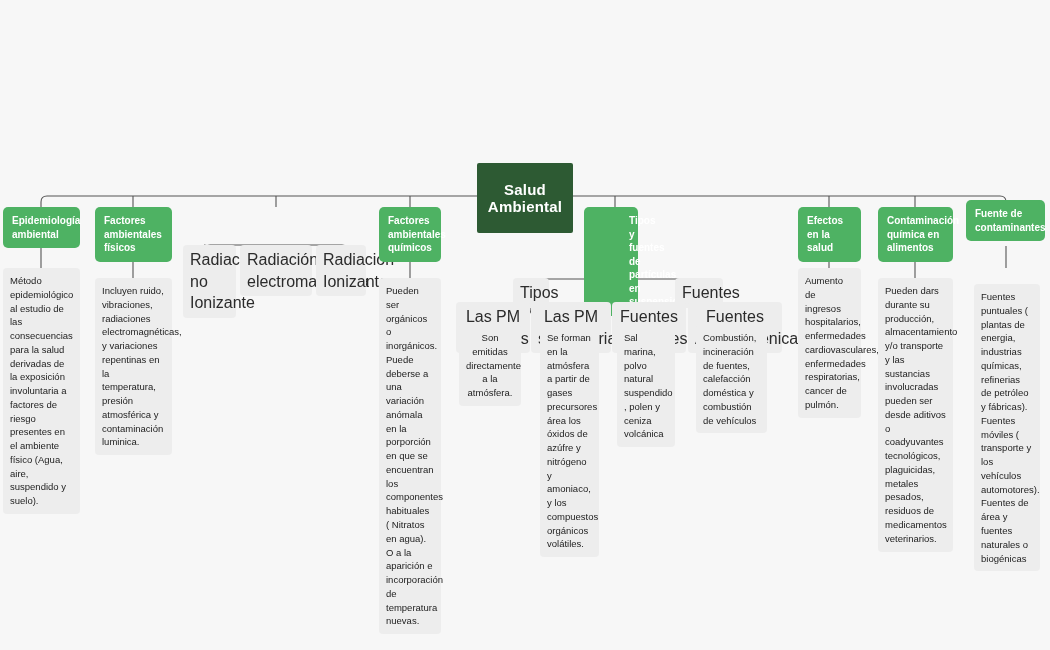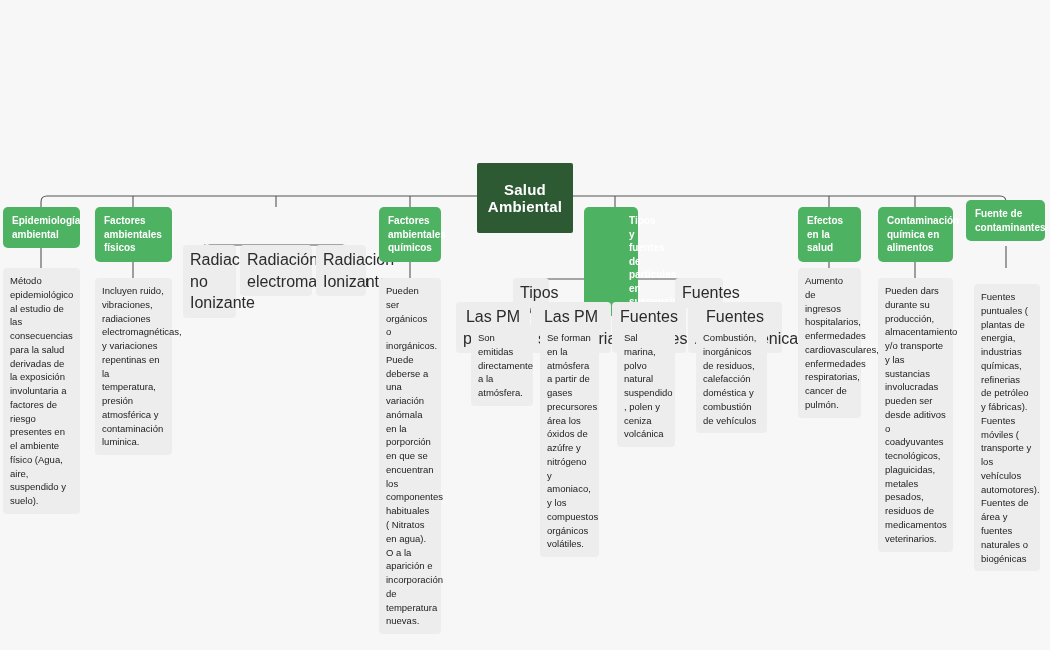--- a/index.html
+++ b/index.html
@@ -163,21 +163,21 @@
   <div class="node sub-node" style="left:513px; top:278px; width:36px; text-align:left;">
     <span>Tipos</span>
   </div>
   <div class="node sub-node" style="left:675px; top:278px; width:48px; text-align:center;">
     <span>Fuentes</span>
   </div>
 
   <div class="node sub-node" style="left:456px; top:302px; width:74px; text-align:center;">
     <span>Las PM primarias</span>
   </div>
-  <div class="node leaf-node" style="left:471px; top:325px; width:62px;">
+  <div class="node leaf-node" style="left:459px; top:325px; width:62px;text-align:center;">
     <span>Son emitidas directamente a la atmósfera.</span>
   </div>
 
   <div class="node sub-node" style="left:531px; top:302px; width:80px; text-align:center;">
     <span>Las PM secundarias</span>
   </div>
   <div class="node leaf-node" style="left:540px; top:325px; width:59px;">
     <span>Se forman en la atmósfera a partir de gases precursores área los óxidos de azúfre y nitrógeno y amoniaco, y los compuestos orgánicos volátiles.</span>
   </div>
 
@@ -185,21 +185,21 @@
     <span>Fuentes Naturales</span>
   </div>
   <div class="node leaf-node" style="left:617px; top:325px; width:58px;">
     <span>Sal marina, polvo natural suspendido , polen y ceniza volcánica</span>
   </div>
 
   <div class="node sub-node" style="left:688px; top:302px; width:94px; text-align:center;">
     <span>Fuentes Antropogénicas</span>
   </div>
   <div class="node leaf-node" style="left:696px; top:325px; width:71px;">
-    <span>Combustión, inorgánicos de residuos, calefacción doméstica y combustión de vehículos</span>
+    <span>Combustión, incineración de fuentes, calefacción doméstica y combustión de vehículos</span>
   </div>
 
   <div class="node branch-node" style="left:798px; top:207px; width:63px;">
     <span>Efectos en la salud</span>
   </div>
   <div class="node leaf-node" style="left:798px; top:268px; width:63px;">
     <span>Aumento de ingresos hospitalarios, enfermedades cardiovasculares, enfermedades respiratorias, cancer de pulmón.</span>
   </div>
 
   <div class="node branch-node" style="left:878px; top:207px; width:75px;">

